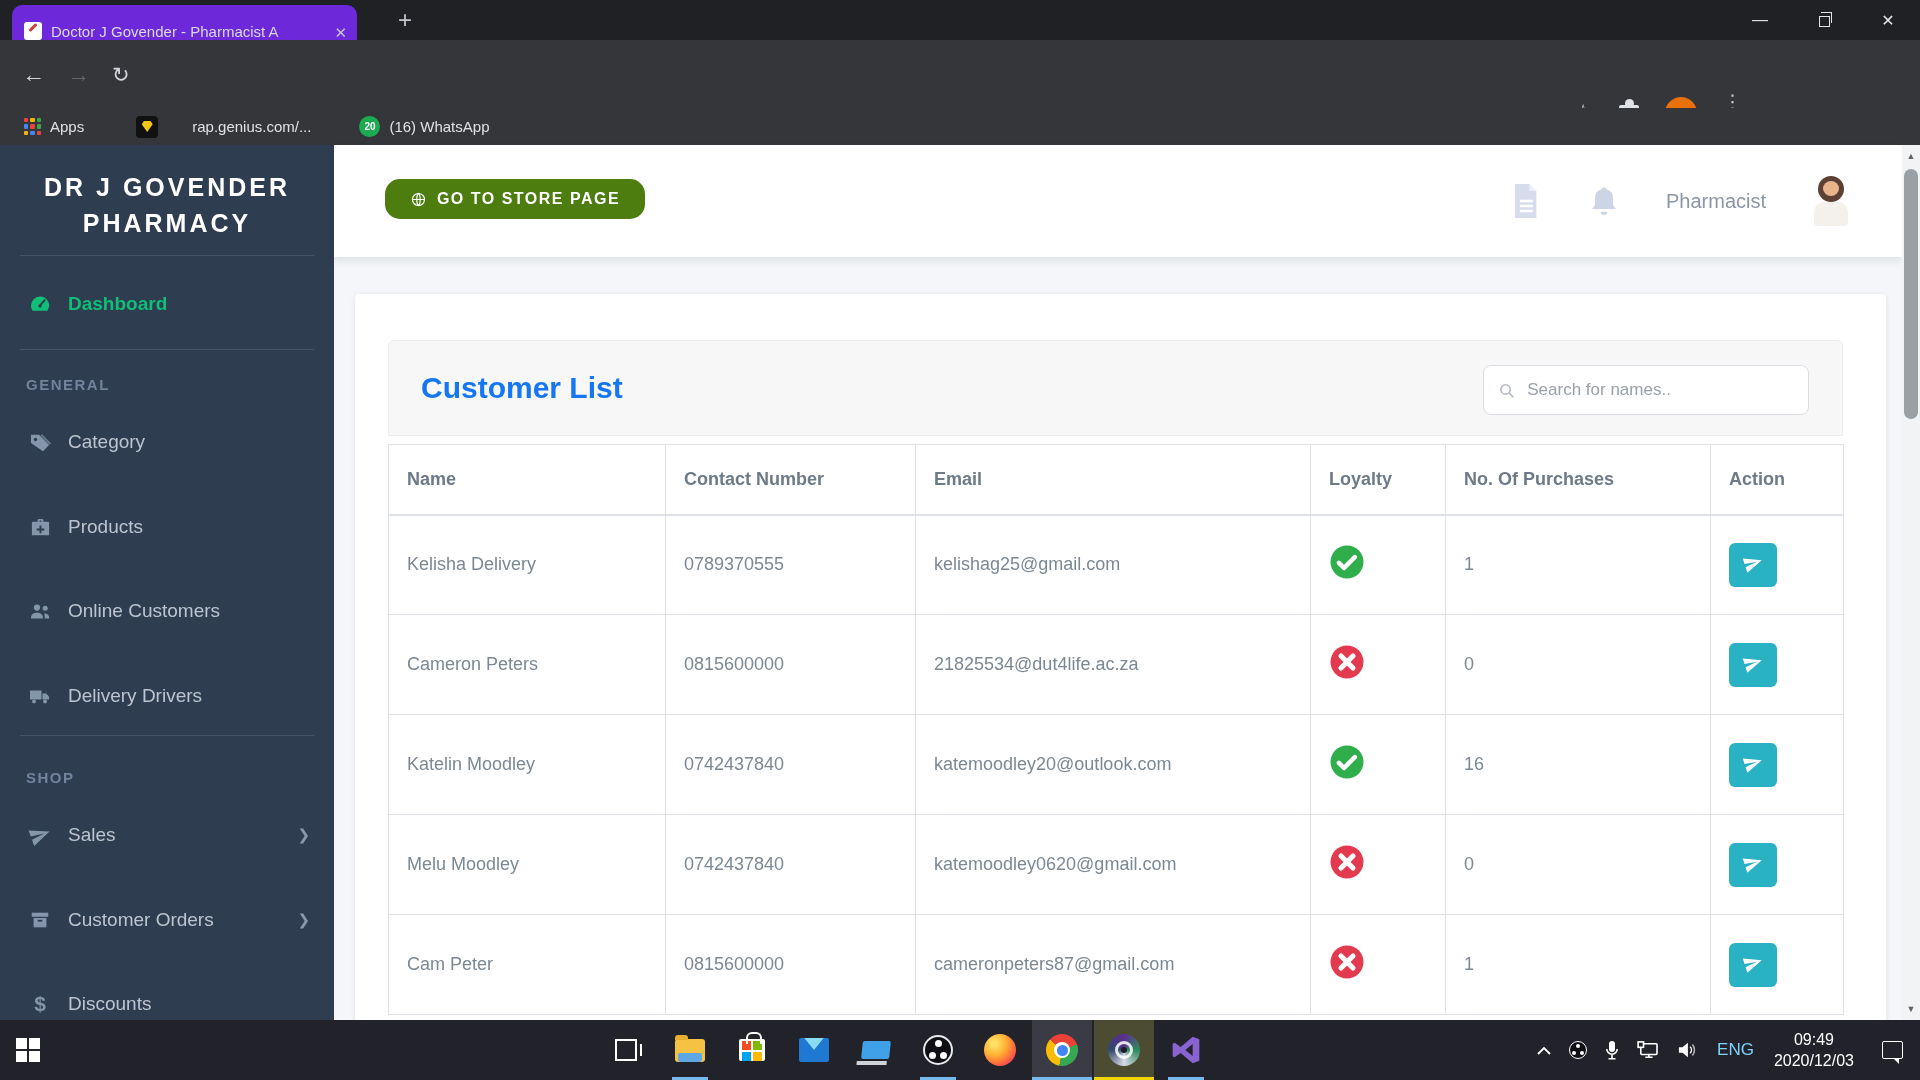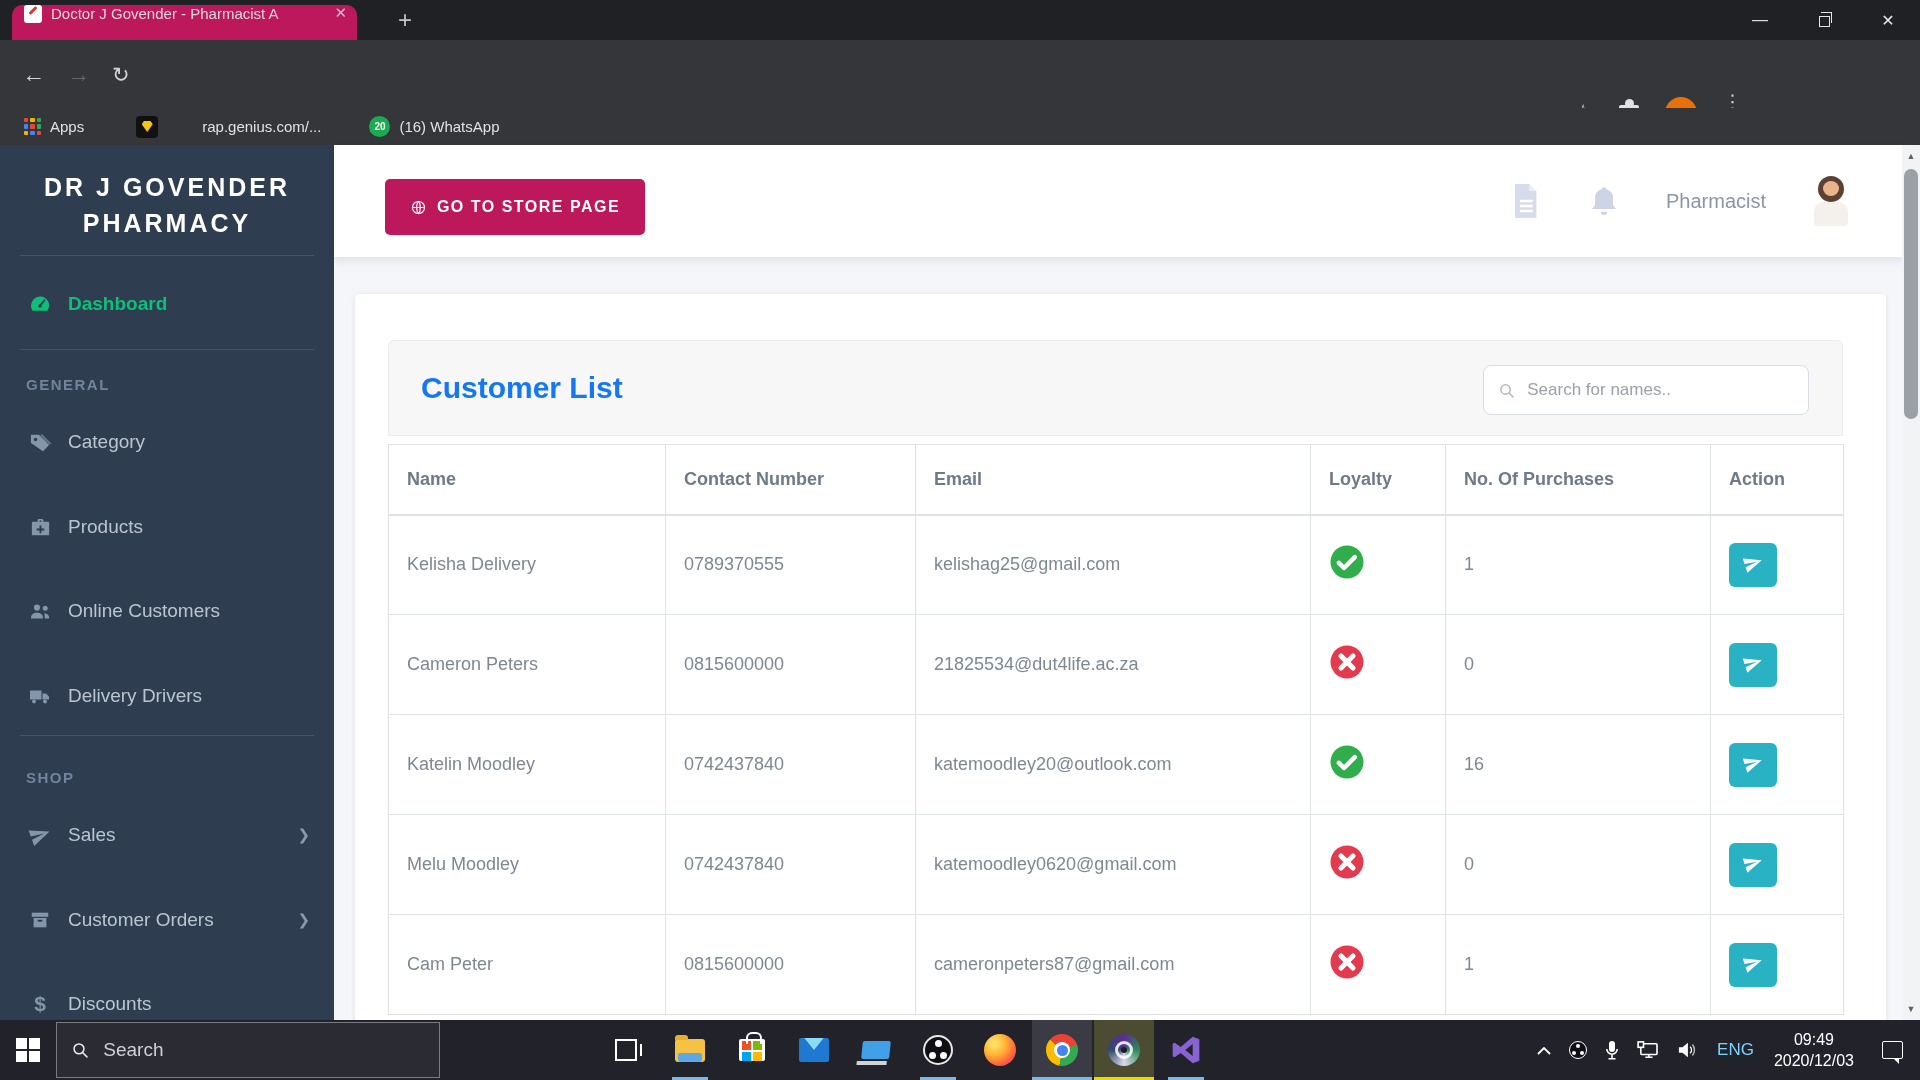--- a/index.html
+++ b/index.html
@@ -2,21 +2,21 @@
 <html><head>
 <meta charset="utf-8">
 <style>
   html,body{margin:0;padding:0;background:#000;}
   *{box-sizing:border-box;font-family:"Liberation Sans",sans-serif;}
   .screen{position:relative;width:1920px;height:1080px;overflow:hidden;background:#fff;}
 
   
   .chrome{position:absolute;top:0;left:0;width:1920px;height:145px;background:#202124;}
   .tabstrip{position:absolute;top:0;left:0;width:100%;height:40px;background:#202124;}
-  .tab{position:absolute;left:12px;top:5px;width:345px;height:35px;background:#be185d;border-radius:10px 10px 0 0;display:flex;align-items:flex-start;padding:0 10px 0 12px;}
+  .tab{position:absolute;left:12px;top:5px;width:345px;height:35px;background:#6d28d9;border-radius:10px 10px 0 0;display:flex;align-items:flex-end;padding:0 10px 0 12px;}
   .favicon{width:18px;height:18px;background:#fff;border-radius:3px;position:relative;flex:none;}
   .favicon::after{content:'';position:absolute;left:4px;top:4px;width:10px;height:3px;background:#d23b34;border-radius:2px;transform:rotate(-45deg);}
   .tab-title{color:#d7dadf;font-size:15px;white-space:nowrap;overflow:hidden;margin-left:9px;width:260px;-webkit-mask-image:linear-gradient(90deg,#000 85%,transparent);mask-image:linear-gradient(90deg,#000 85%,transparent);}
   .tab-close{color:#c3c6cb;font-size:15px;margin-left:auto;line-height:1;}
   .newtab{position:absolute;left:398px;top:8px;color:#c3c6cb;font-size:24px;font-weight:400;line-height:1;}
   .wincontrols{position:absolute;right:0;top:0;height:40px;display:flex;}
   .winbtn{width:64px;height:40px;display:flex;align-items:center;justify-content:center;color:#e2e4e8;font-size:16px;}
   .restore-glyph{width:11px;height:11px;border:1.4px solid #e2e4e8;position:relative;background:#202124;margin-top:3px;}
   .restore-glyph::before{content:'';position:absolute;left:1.6px;top:-4.6px;width:10px;height:10px;border:1.4px solid #e2e4e8;border-left:none;border-bottom:none;}
   .toolbar{position:absolute;top:40px;left:0;width:100%;height:68px;background:#35363a;display:flex;align-items:center;}
@@ -52,21 +52,21 @@
   .sb-item{position:absolute;left:0;width:100%;height:48px;display:flex;align-items:center;padding-left:28px;color:#bcc5cf;font-size:19px;gap:16px;}
   .sb-item .ico{width:24px;height:24px;color:#8496a9;flex:none;display:flex;align-items:center;justify-content:center;}
   .sb-item.active{color:#0fbf77;font-weight:bold;}
   .sb-item.active .ico{color:#0fbf77;}
   .sb-chev{margin-left:auto;margin-right:24px;color:#8b9aab;font-size:15px;}
   .dollar{font-size:21px;font-weight:bold;color:#8496a9;}
 
   
   .main{position:absolute;left:334px;top:145px;width:1568px;height:875px;background:linear-gradient(#e9edf3,#f4f6f9 120px);}
   .appheader{position:absolute;left:0;top:0;width:100%;height:112px;background:#fff;box-shadow:0 4px 8px rgba(40,50,70,.10);}
-  .store-btn{position:absolute;left:51px;top:34px;width:260px;height:56px;background:#be185d;border:none;border-radius:5px;color:#fff;font-size:16px;font-weight:bold;letter-spacing:1.5px;display:flex;align-items:center;justify-content:center;gap:10px;}
+  .store-btn{position:absolute;left:51px;top:34px;width:260px;height:40px;background:#4d7c0f;border:none;border-radius:15px;color:#fff;font-size:16px;font-weight:bold;letter-spacing:1.5px;display:flex;align-items:center;justify-content:center;gap:10px;}
   .hdr-right{position:absolute;right:50px;top:0;height:112px;display:flex;align-items:center;gap:44px;}
   .role-label{color:#8b96a8;font-size:20px;}
   .pharm-avatar{width:42px;height:50px;position:relative;}
   .pharm-avatar .hair{position:absolute;left:8px;top:0;width:26px;height:26px;border-radius:50%;background:#5c4033;}
   .pharm-avatar .face{position:absolute;left:13px;top:5px;width:16px;height:15px;border-radius:50%;background:#e8b48c;}
   .pharm-avatar .body{position:absolute;left:4px;bottom:0;width:34px;height:24px;border-radius:10px 10px 4px 4px;background:#f4f1ec;}
 
   
   .card{position:absolute;left:21px;top:149px;width:1531px;height:740px;background:#fff;border-radius:4px;box-shadow:0 1px 5px rgba(30,40,60,.10);}
   .card-toolbar{position:absolute;left:33px;top:46px;width:1455px;height:96px;background:#f7f7f8;border:1px solid #ececee;border-radius:6px 6px 0 0;display:flex;align-items:center;}
@@ -180,21 +180,21 @@
             <i style="background:#4285f4"></i>
             <i style="background:#e8453c"></i>
           </span>
         <span>Apps</span>
       </div>
       <div class="bm" style="margin-left:52px;">
         <span class="gem">
             <i></i>
           </span>
       </div>
-      <div class="bm" style="margin-left:44px;">
+      <div class="bm" style="margin-left:34px;">
         <span>rap.genius.com/...</span>
       </div>
       <div class="bm" style="margin-left:48px;">
         <span class="wa-badge">20</span>
         <span>(16) WhatsApp</span>
       </div>
     </div>
   </div>
 
   <div class="sidebar">
@@ -434,27 +434,20 @@
 
   <div class="taskbar">
     <div class="start">
       <span class="winlogo">
           <i></i>
           <i></i>
           <i></i>
           <i></i>
         </span>
     </div>
-    <div class="tb-search">
-      <svg width="20" height="20" viewBox="0 0 24 24" fill="none" stroke="#e9e9ec" stroke-width="2">
-          <circle cx="10.5" cy="10.5" r="6.5"></circle>
-          <path d="M15.5 15.5 21 21" stroke-linecap="round"></path>
-        </svg>
-      <input placeholder="Search" style="">
-    </div>
     <div class="tb-slot" style="left:596px;">
         <span class="taskview"></span>
       </div>
     <div class="tb-slot open" style="left:660px;">
         <span class="folder"></span>
       </div>
     <div class="tb-slot" style="left:722px;">
         <span class="storebag">
           <i style="background:#f25022"></i>
           <i style="background:#7fba00"></i>

